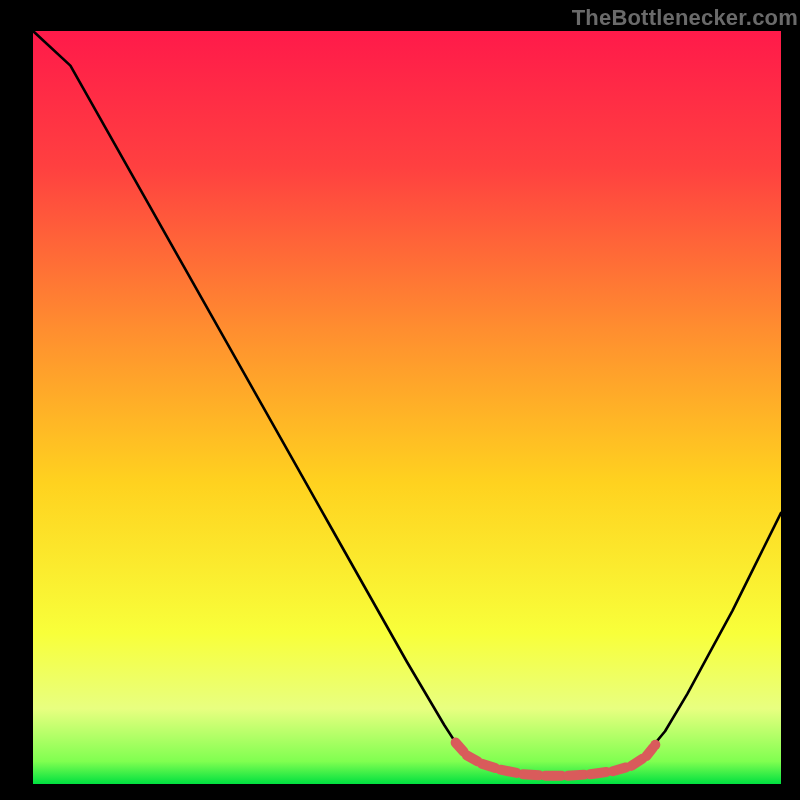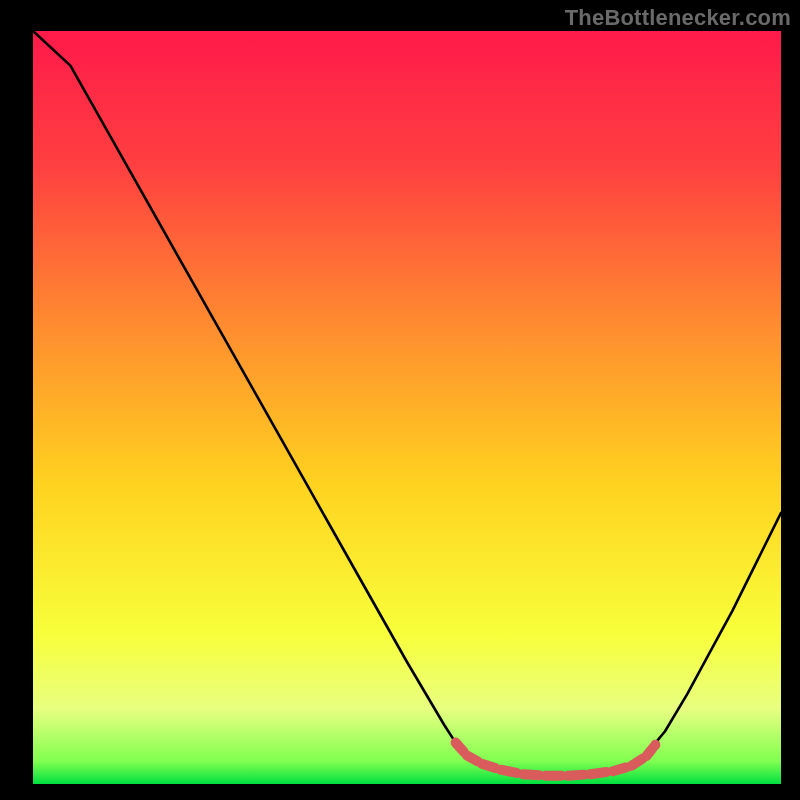--- a/index.html
+++ b/index.html
@@ -12,21 +12,21 @@
   }
   .chart-container {
     position: relative;
     width: 800px;
     height: 800px;
     background: #000;
   }
   .watermark {
     position: absolute;
     top: 5px;
-    right: 9px;
+    right: 2px;
     font-family: Arial, Helvetica, sans-serif;
     font-size: 22px;
     font-weight: bold;
     color: #6a6a6a;
     z-index: 10;
     letter-spacing: 0.2px;
   }
   svg.chart {
     position: absolute;
     left: 0;

